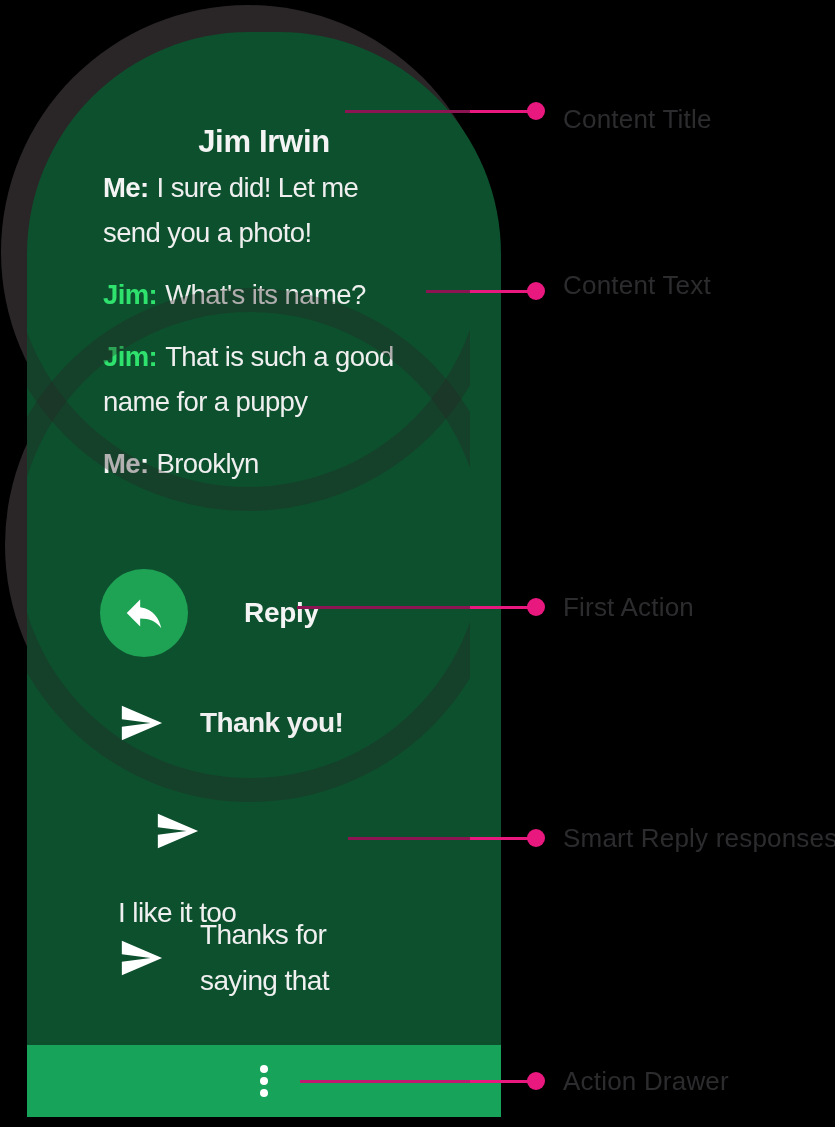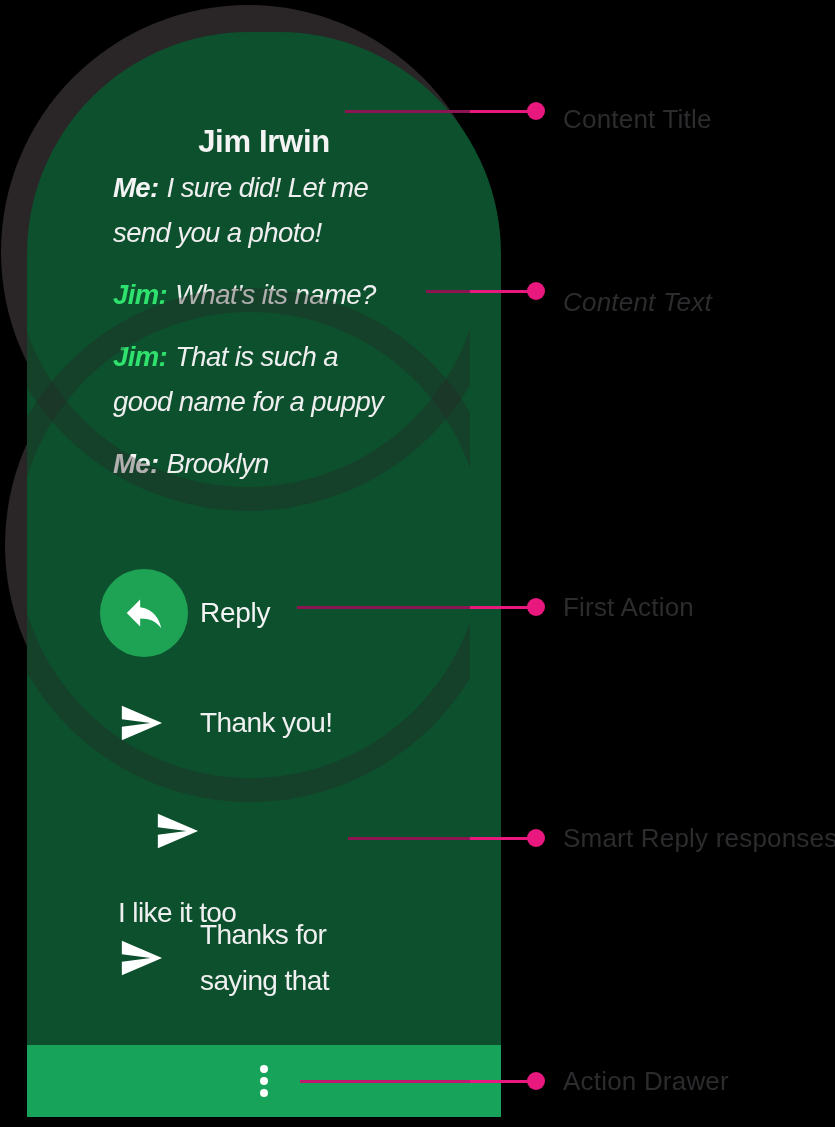--- a/index.html
+++ b/index.html
@@ -13,33 +13,33 @@
 
   
   .card{position:absolute;left:27px;top:32px;width:474px;height:1085px;
         background:#0D502E;border-radius:222px 222px 0 0;z-index:2;}
 
   .title{position:absolute;top:92px;left:0;width:100%;text-align:center;
          font-size:31px;font-weight:bold;color:#F4F4F4;letter-spacing:-0.3px;}
 
   .messages{position:absolute;left:72px;top:133px;width:300px;font-size:27.5px;
             line-height:45px;color:#EFEFEF;letter-spacing:-0.6px;}
-  .messages p{margin:0 0 17px 14px;font-style:italic;}
+  .messages p{margin:0 0 17px 4px;}
   .sender{font-weight:bold;margin-right:8px;}
   .sender.me{color:#F4F4F4;}
   .sender.jim{color:#2FE26E;}
 
   .reply-row{position:absolute;left:73px;top:537px;height:88px;display:flex;
              align-items:center;gap:12px;z-index:2;cursor:pointer;}
   .reply-circle{width:88px;height:88px;border-radius:50%;background:#1EA355;
                 display:flex;align-items:center;justify-content:center;flex:none;}
-  .reply-label{font-size:28px;font-weight:normal;color:#F4F4F4;letter-spacing:-0.3px;}
+  .reply-label{font-size:28px;font-weight:bold;color:#F4F4F4;letter-spacing:-0.3px;margin-left:44px;}
 
   .sr-row{position:absolute;left:91px;display:flex;align-items:center;gap:36px;cursor:pointer;}
-  .sr1{top:660px;height:62px;}
+  .sr1{top:660px;height:62px;font-weight:bold;}
   .sr2{top:776px;height:62px;flex-direction:column;}
   .sr3{top:880px;height:92px;}
   .send-wrap{width:46px;height:46px;flex:none;display:flex;align-items:center;}
   .sr-label{font-size:28px;color:#F0F0F0;line-height:46px;letter-spacing:-0.6px;max-width:170px;}
 
   .drawer-bar{position:absolute;left:0;bottom:0;width:100%;height:72px;background:#17A35A;
               display:flex;align-items:center;justify-content:center;cursor:pointer;}
   .dots{display:flex;flex-direction:column;gap:4px;}
   .dots i{width:8px;height:8px;border-radius:50%;background:#fff;display:block;}
 
@@ -55,21 +55,21 @@
   .l1{left:345px;top:110px;width:191px;background:linear-gradient(90deg,#8D1453 0 125px,#E9187F 125px);}
   .l2{left:426px;top:290px;width:110px;background:linear-gradient(90deg,#8D1453 0 44px,#E9187F 44px);}
   .l3{left:297px;top:606px;width:239px;background:linear-gradient(90deg,#8D1453 0 173px,#E9187F 173px);}
   .l4{left:348px;top:837px;width:188px;background:linear-gradient(90deg,#8D1453 0 122px,#E9187F 122px);}
   .l5{left:300px;top:1080px;width:236px;background:linear-gradient(90deg,#C0196F 0 170px,#E9187F 170px);}
   .cdot{position:absolute;left:527px;width:18px;height:18px;border-radius:50%;
         background:#E9187F;z-index:5;}
   .d1{top:102px;} .d2{top:282px;} .d3{top:598px;} .d4{top:829px;} .d5{top:1072px;}
   .lbl{position:absolute;left:563px;font-size:26px;line-height:32px;color:#2C2C2F;
        white-space:nowrap;z-index:5;letter-spacing:0.2px;}
-  .t1{top:103px;} .t2{top:286px;font-style:italic;} .t3{top:591px;} .t4{top:822px;} .t5{top:1065px;}
+  .t1{top:103px;} .t2{top:269px;} .t3{top:591px;} .t4{top:822px;} .t5{top:1065px;}
 </style>
 </head>
 <body>
 
 <div class="disk disk1"></div>
 <div class="disk disk2"></div>
 
 <div class="card">
   <div class="title">Jim Irwin</div>
 

